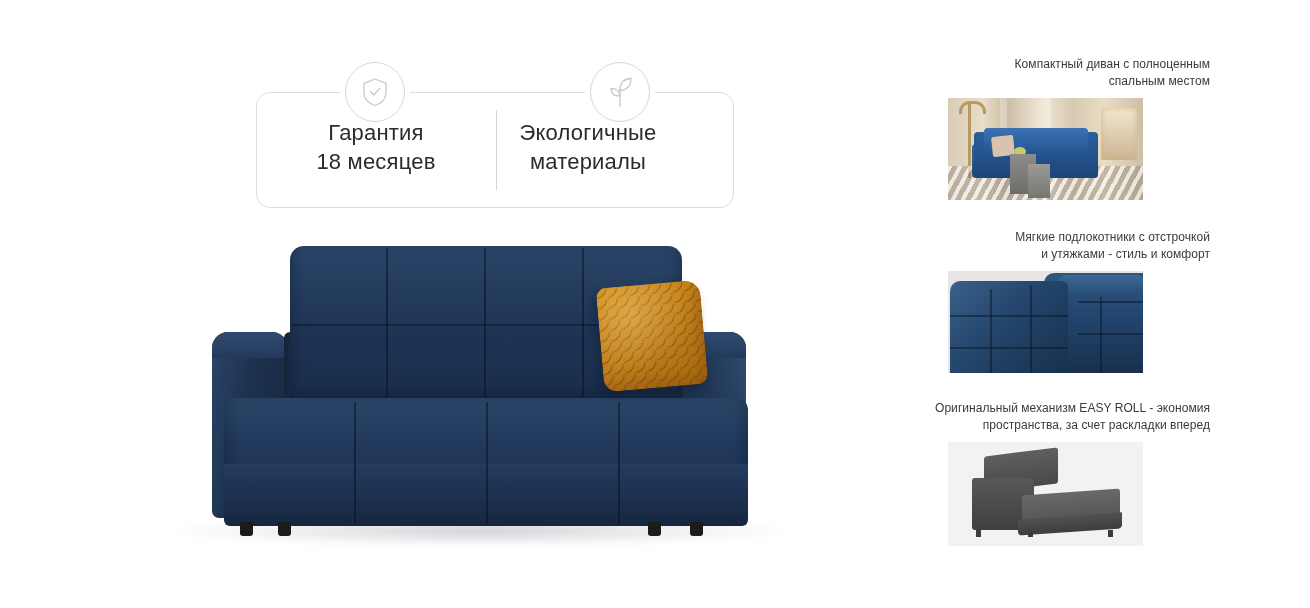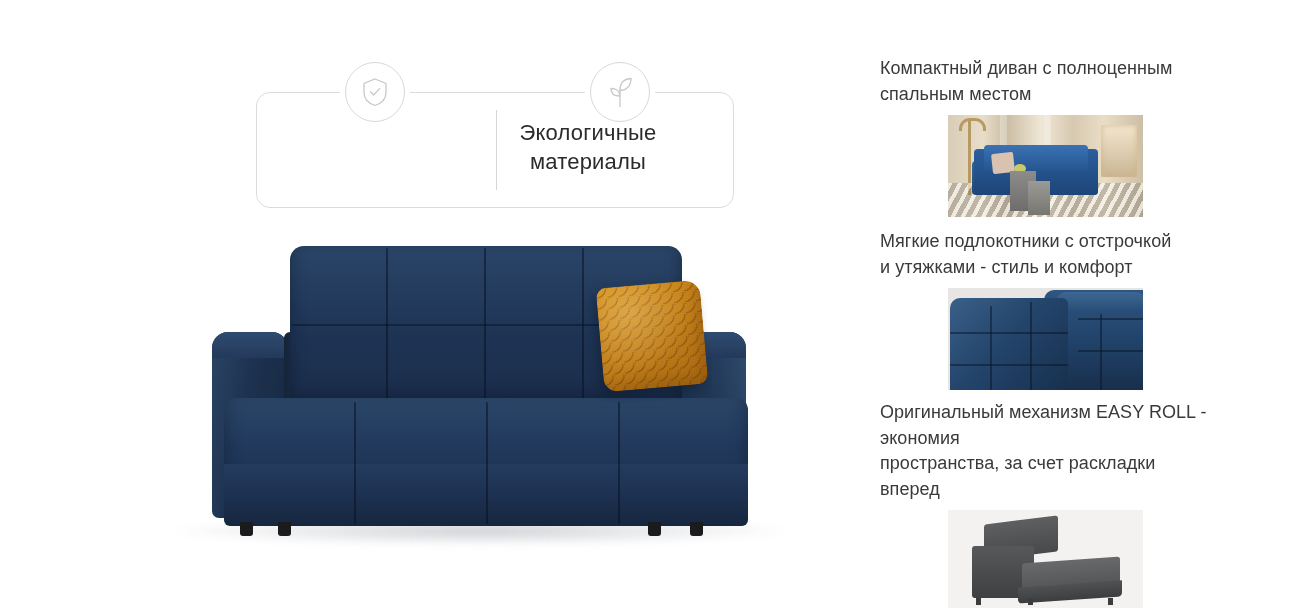--- a/index.html
+++ b/index.html
@@ -128,22 +128,22 @@
       radial-gradient(circle at 30% 28%, rgba(255,225,160,.32) 0%, rgba(255,225,160,0) 55%),
       repeating-radial-gradient(circle at 0 0, rgba(120,62,8,.55) 0 1.4px, rgba(120,62,8,0) 1.4px 9px),
       linear-gradient(150deg, #d6941f 0%, #c3821c 48%, #a96a12 100%);
     background-size: auto, 11px 11px, auto;
     box-shadow: -4px 4px 9px rgba(10,20,35,.35), inset -6px -8px 14px rgba(120,66,6,.35);
   }
 
   
   .feature { position: absolute; width: 330px; left: 880px; }
   .feature-caption {
-    text-align: left; color: #3a3a3a;
-    font-size: 18px; font-weight: 400; line-height: 1.42;
+    text-align: right; color: #3a3a3a;
+    font-size: 12px; font-weight: 400; line-height: 1.42;
     letter-spacing: .05px; white-space: pre-line;
   }
   .thumb {
     position: relative; width: 195px; height: 102px;
     margin: 8px auto 0; overflow: hidden;
     background: #e9e6e1;
   }
 
   
   .t1-bg { position:absolute; inset:0;
@@ -218,20 +218,22 @@
   <div class="icon-circle eco">
     <svg width="32" height="34" viewBox="0 0 32 34" fill="none" stroke="#c9c9c9" stroke-width="1.3">
       <path d="M16 32 V14"></path>
       <path d="M16 15 C16 7 21 3.5 27 3.5 C27 11 22.5 15.5 16 15.5 Z"></path>
       <path d="M15.5 20 C15.5 16 12 13.5 7 13.5 C7 18.5 10.5 21 15.5 21 Z"></path>
     </svg>
   </div>
 
   <div class="badge-divider"></div>
 
+  <div class="badge-cell left">Гарантия
+18 месяцев</div>
   <div class="badge-cell right">Экологичные
 материалы</div>
 
   <div class="sofa-stage">
     <div class="floor-shadow"></div>
 
     <div class="arm left">
       <div class="arm-top"></div>
     </div>
     <div class="arm right">

